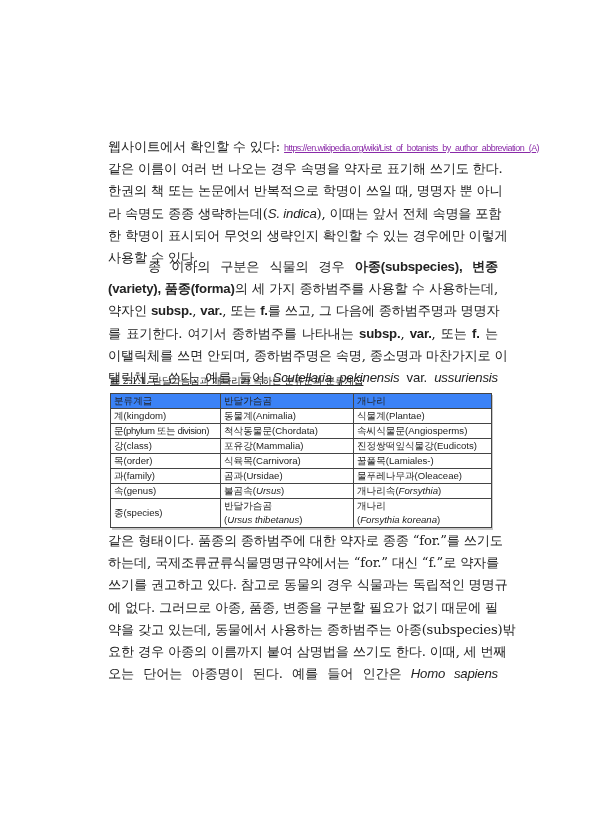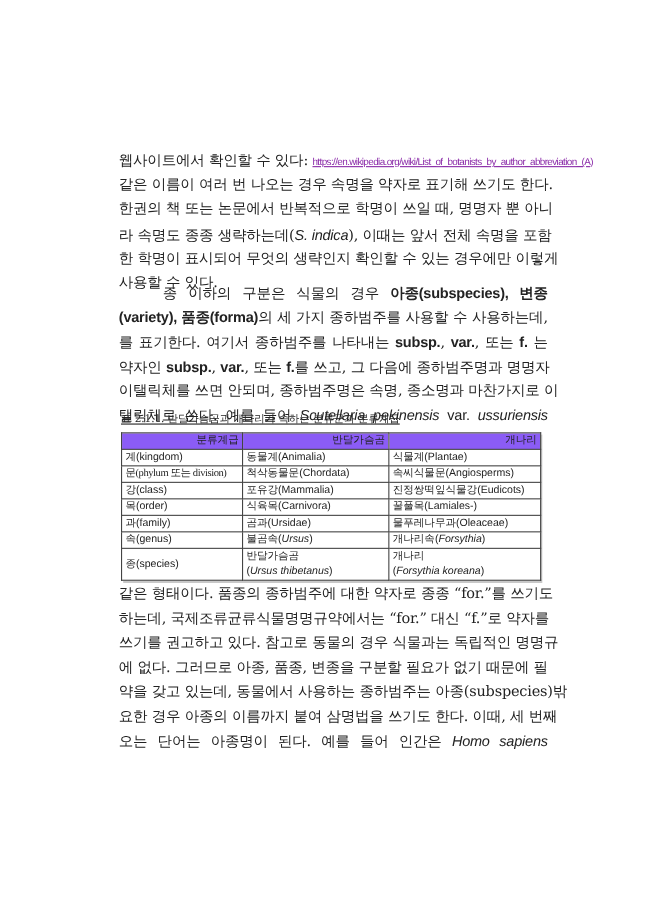--- a/index.html
+++ b/index.html
@@ -77,22 +77,21 @@
       border: 1px solid #444;
       padding: 0 3px;
       text-align: left;
       font-weight: normal;
       height: 14px;
       line-height: 14px;
       white-space: nowrap;
       overflow: hidden;
     }
     table.taxa thead th {
-      background: #8b5cf6;
-      text-align: right;
+      background: #3b82f6;
     }
     table.taxa col.c1 { width: 110px; }
     table.taxa col.c2 { width: 133px; }
     table.taxa col.c3 { width: 138px; }
     table.taxa td .sub { display: block; }
 
     .pageno {
       position: absolute;
       left: 0; width: 605px;
       top: 705px;
@@ -121,24 +120,24 @@
   </div>
 
   <div class="para" style="top:256px;">
     <span class="line indent">
       <span>종 이하의 구분은 식물의 경우 </span><span class="b">아종(subspecies), 변종</span>
     </span>
     <span class="line">
       <span class="b">(variety), 품종(forma)</span><span>의 세 가지 종하범주를 사용할 수 사용하는데,</span>
     </span>
     <span class="line">
+      <span>약자인 </span><span class="b">subsp.</span><span>, </span><span class="b">var.</span><span>, 또는 </span><span class="b">f.</span><span>를 쓰고, 그 다음에 종하범주명과 명명자</span>
+    </span>
+    <span class="line">
       <span>를 표기한다. 여기서 종하범주를 나타내는 </span><span class="b">subsp.</span><span>, </span><span class="b">var.</span><span>, 또는 </span><span class="b">f.</span><span> 는</span>
-    </span>
-    <span class="line">
-      <span>약자인 </span><span class="b">subsp.</span><span>, </span><span class="b">var.</span><span>, 또는 </span><span class="b">f.</span><span>를 쓰고, 그 다음에 종하범주명과 명명자</span>
     </span>
     <span class="line">이탤릭체를 쓰면 안되며, 종하범주명은 속명, 종소명과 마찬가지로 이</span>
     <span class="line">
       <span>탤릭체로 쓴다. 예를 들어 </span><span class="i">Scutellaria pekinensis</span><span class="lat"> var. </span><span class="i">ussuriensis</span>
     </span>
   </div>
 
   <div class="caption">표 2.1.1. 반달가슴곰과 개나리가 속하는 분류군과 분류계급</div>
 
   <div class="tbl-wrap">
@@ -155,21 +154,21 @@
           <th>개나리</th>
         </tr>
       </thead>
       <tbody>
         <tr>
           <td>계(kingdom)</td>
           <td>동물계(Animalia)</td>
           <td>식물계(Plantae)</td>
         </tr>
         <tr>
-          <td style="letter-spacing:-0.4px;font-family:Liberation Serif, serif;">문(phylum 또는 division)</td>
+          <td style="letter-spacing:-0.4px;">문(phylum 또는 division)</td>
           <td>척삭동물문(Chordata)</td>
           <td>속씨식물문(Angiosperms)</td>
         </tr>
         <tr>
           <td>강(class)</td>
           <td>포유강(Mammalia)</td>
           <td>진정쌍떡잎식물강(Eudicots)</td>
         </tr>
         <tr>
           <td>목(order)</td>

